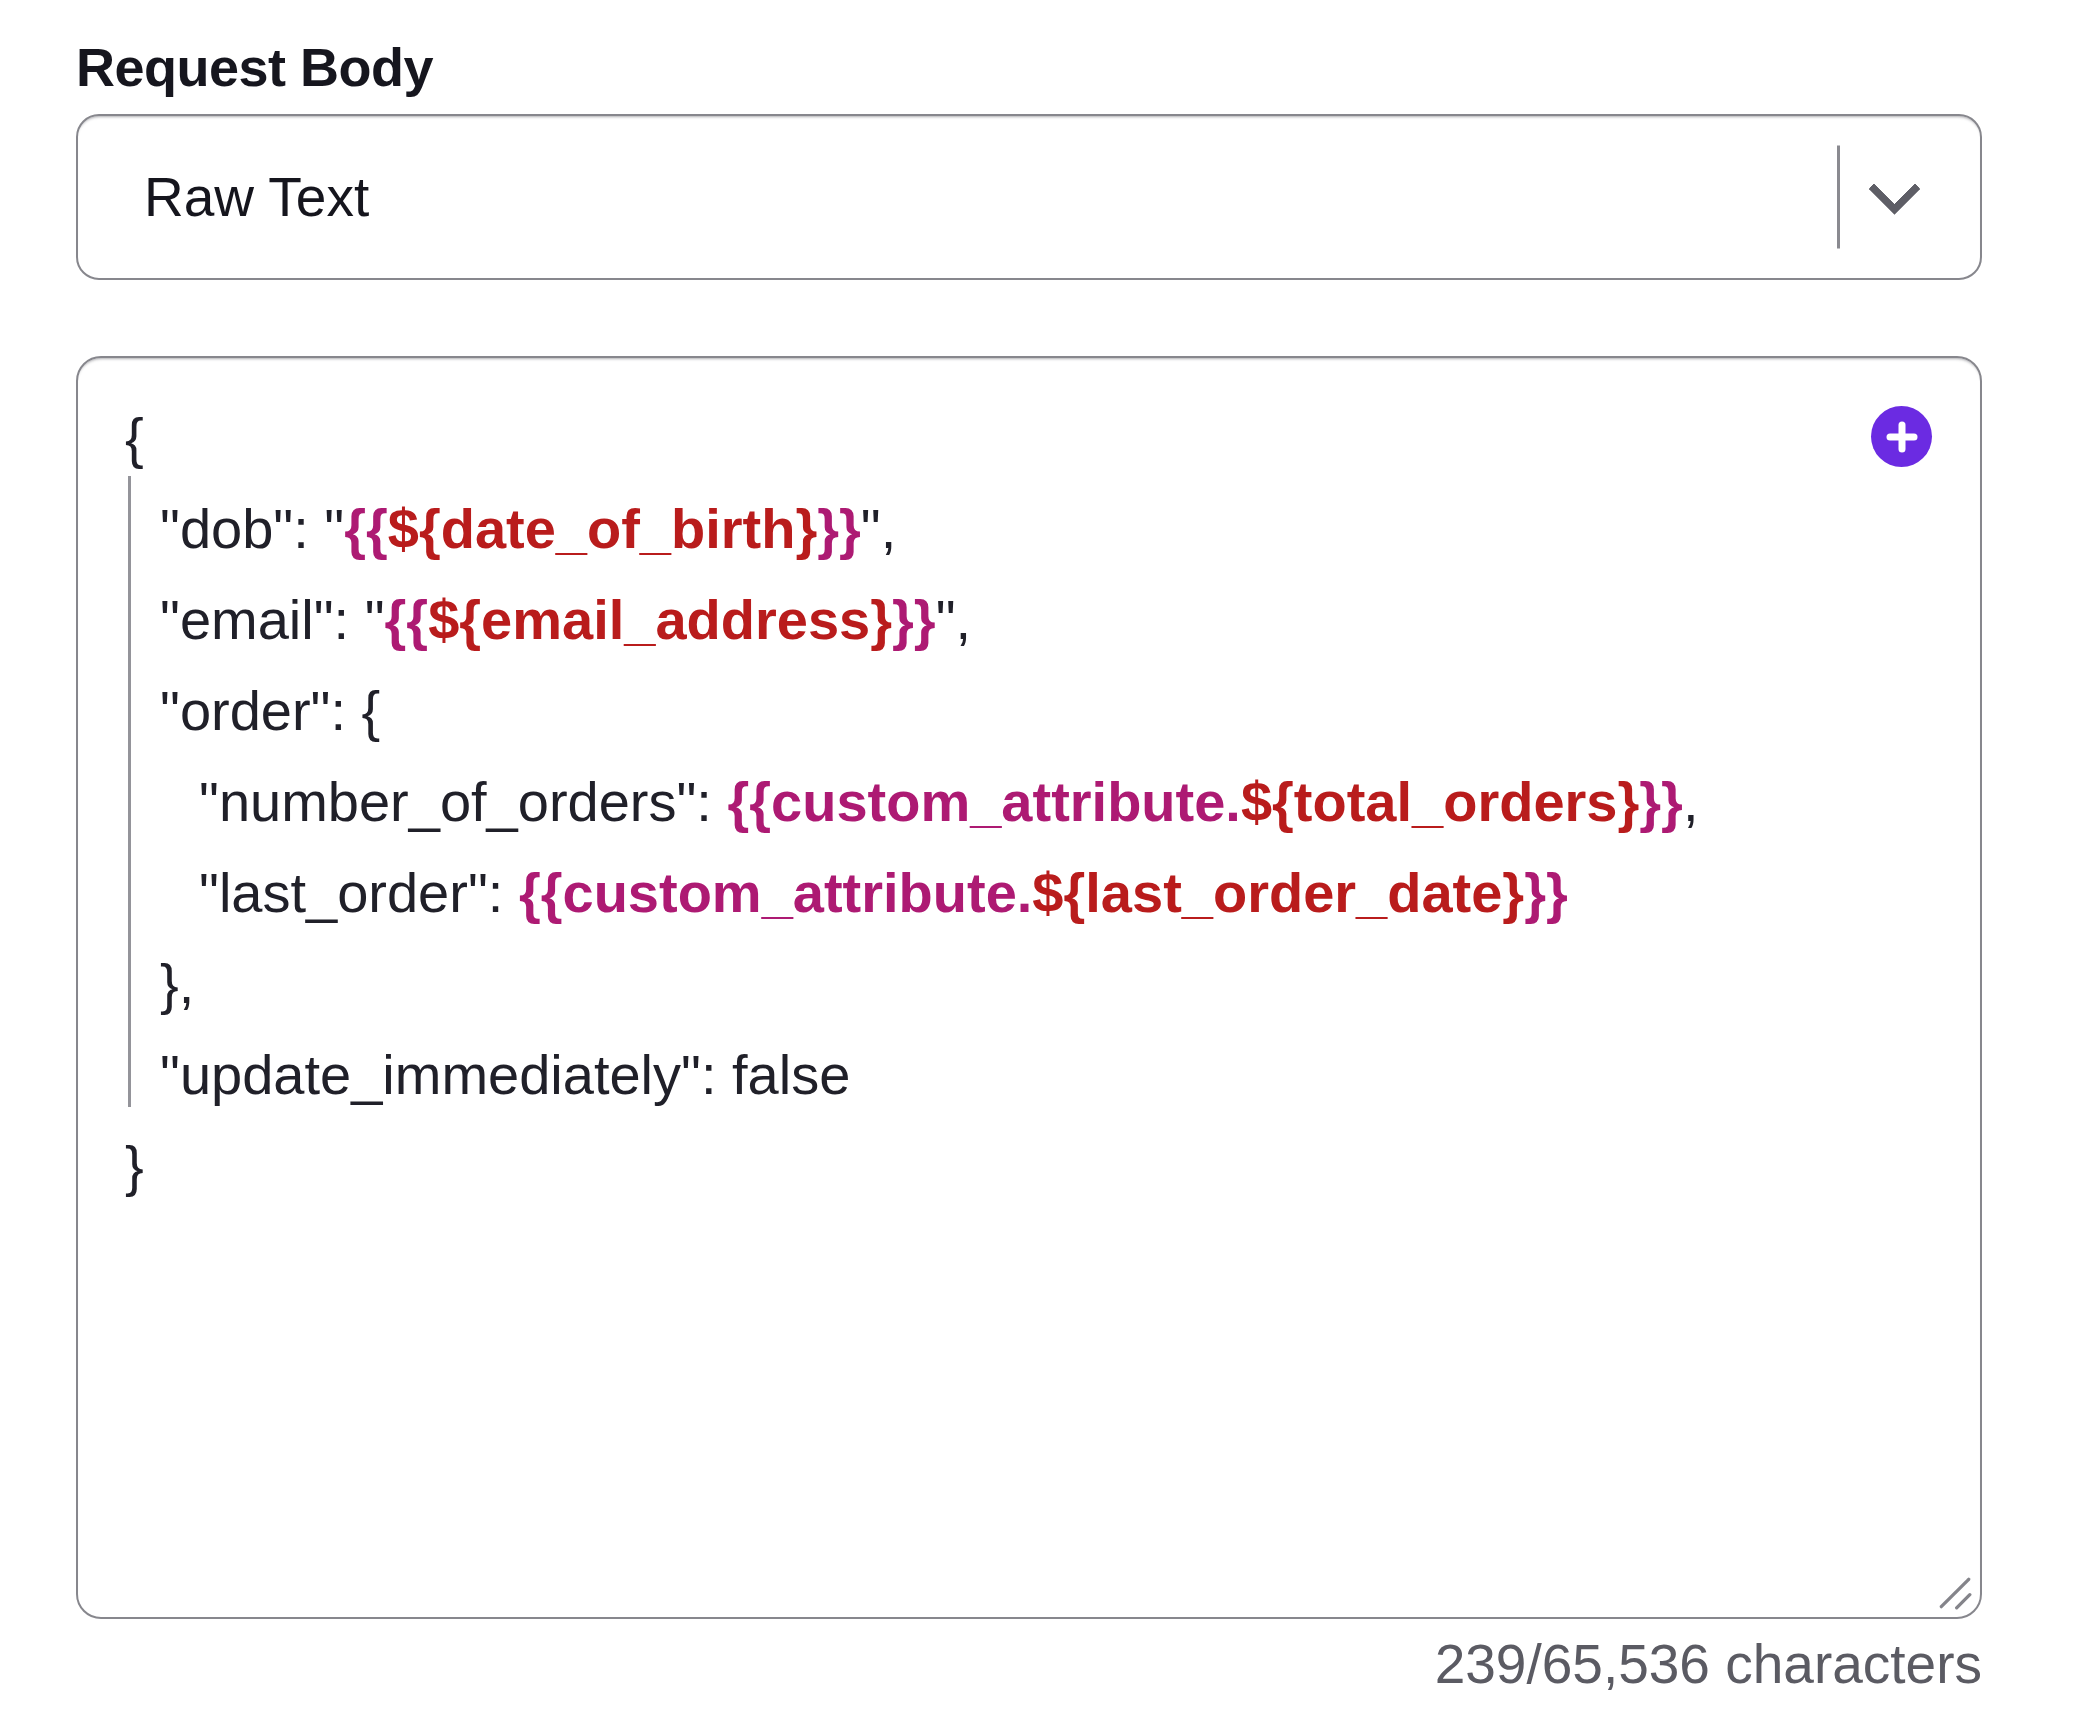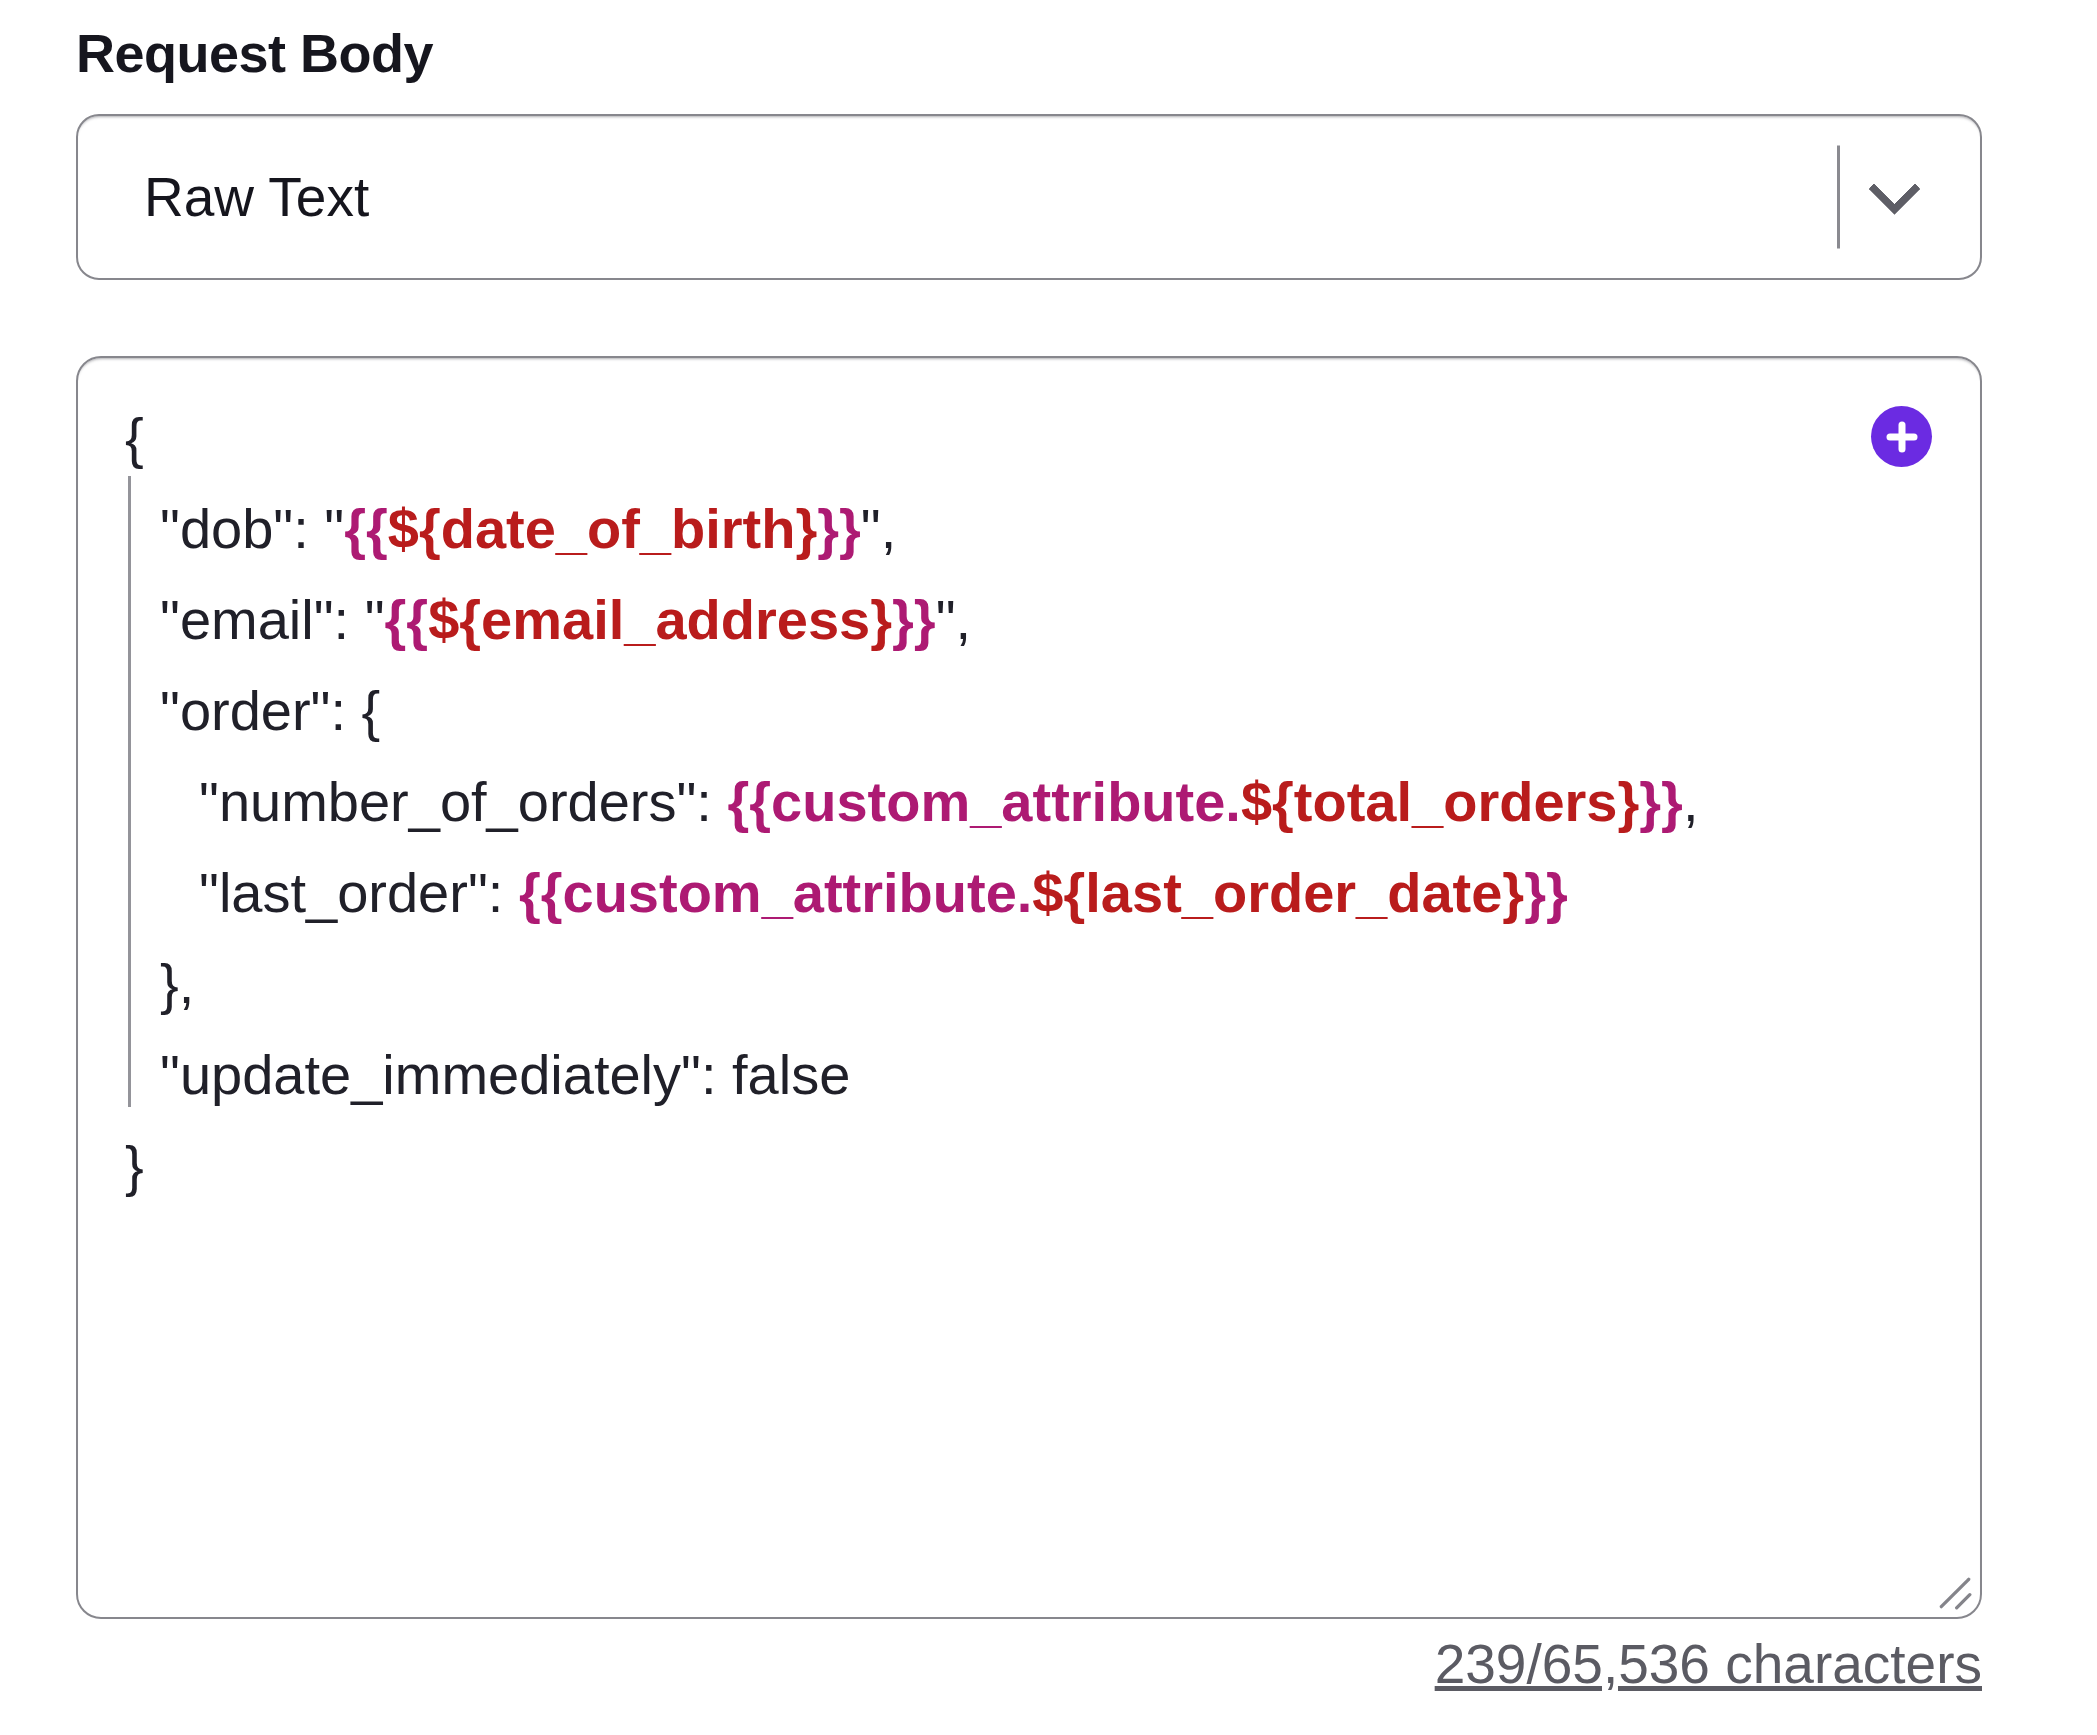--- a/index.html
+++ b/index.html
@@ -1,20 +1,20 @@
 <!DOCTYPE html>
 <html style="font-size:8.7px"><head>
 <meta charset="utf-8">
 <style>
   * { margin:0; padding:0; box-sizing:border-box; }
   html,body { width:2097px; height:1735px; background:#ffffff; font-family:"Liberation Sans", sans-serif; position:relative; overflow:hidden; }
 
   
   .field-label {
-    position:absolute; left:76px; top:22px;
+    position:absolute; left:76px; top:36px;
     font-size:54px; font-weight:700; color:#16161e; letter-spacing:-0.5px;
   }
 
   
   .dropdown {
     position:absolute; left:76px; top:114px; width:1906px; height:166px;
     background:#fff; border:2.7px solid #87878d; border-radius:23px;
     box-shadow: inset 0 3.3px 2.7px -2.2px rgba(40,40,50,0.38);
     display:flex; align-items:center; cursor:pointer;
   }
@@ -64,21 +64,21 @@
   .add-btn .bar-v, .add-btn .bar-h {
     position:absolute; left:50%; top:50%; background:#fff; border-radius:3.8px;
   }
   .add-btn .bar-v { width:7px; height:31px; transform:translate(-50%,-50%); }
   .add-btn .bar-h { width:31px; height:7px; transform:translate(-50%,-50%); }
 
   .resize-grip { position:absolute; right:7.6px; bottom:6.6px; cursor:nwse-resize; }
 
   .char-counter {
     position:absolute; left:76px; top:1632px; width:1906px;
-    text-align:right; font-size:55px; color:#5b5b63;text-decoration:underline;
+    text-align:right; font-size:55px; color:#5b5b63;
   }
 </style>
 </head>
 <body>
 
 <div class="field-label">Request Body</div>
 
 <div class="dropdown">
   <span class="dropdown-value">Raw Text</span>
   <span class="dropdown-separator"></span>

